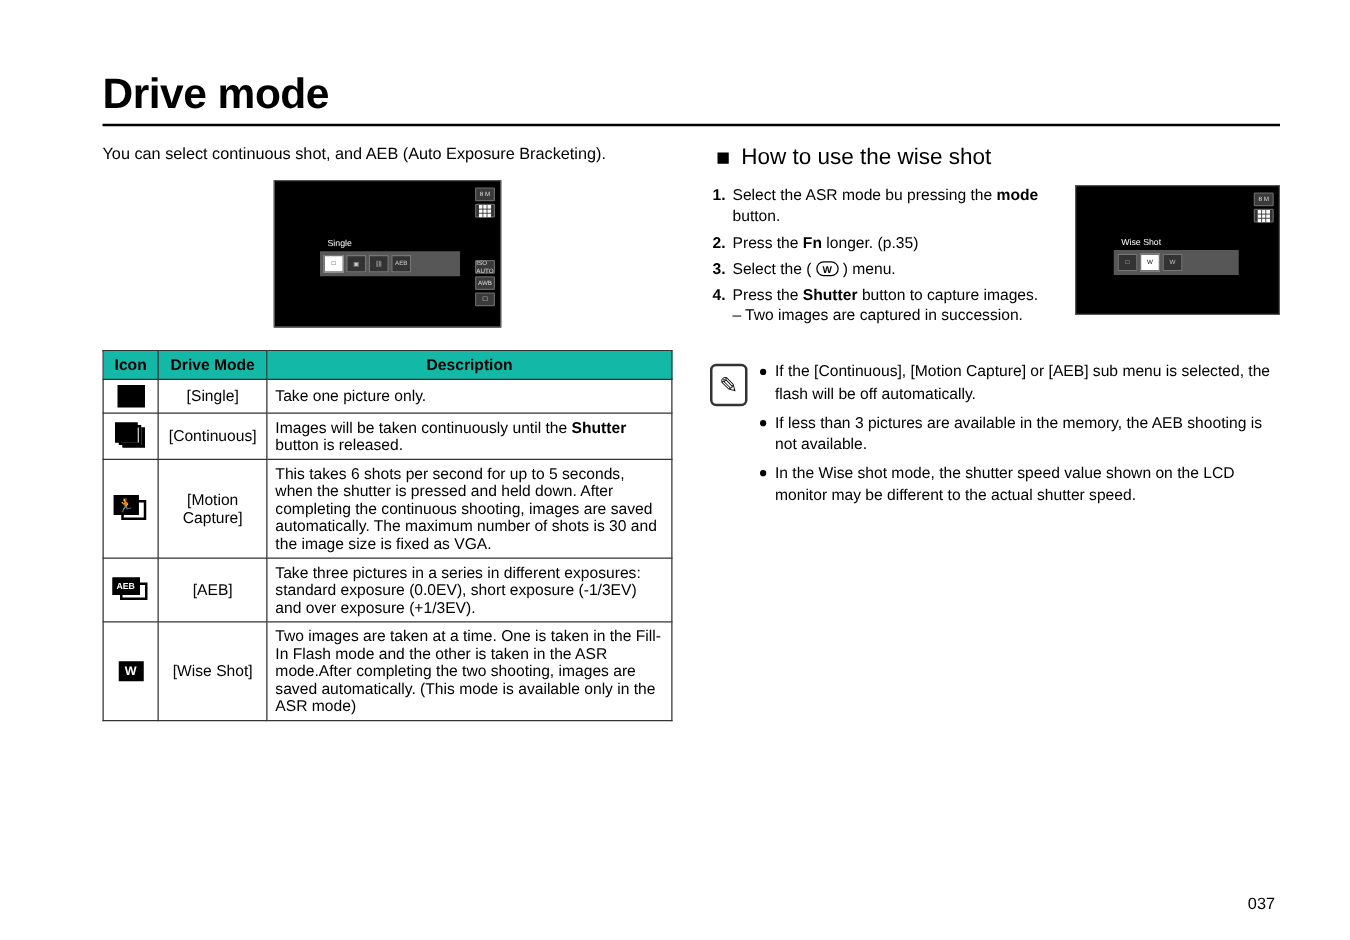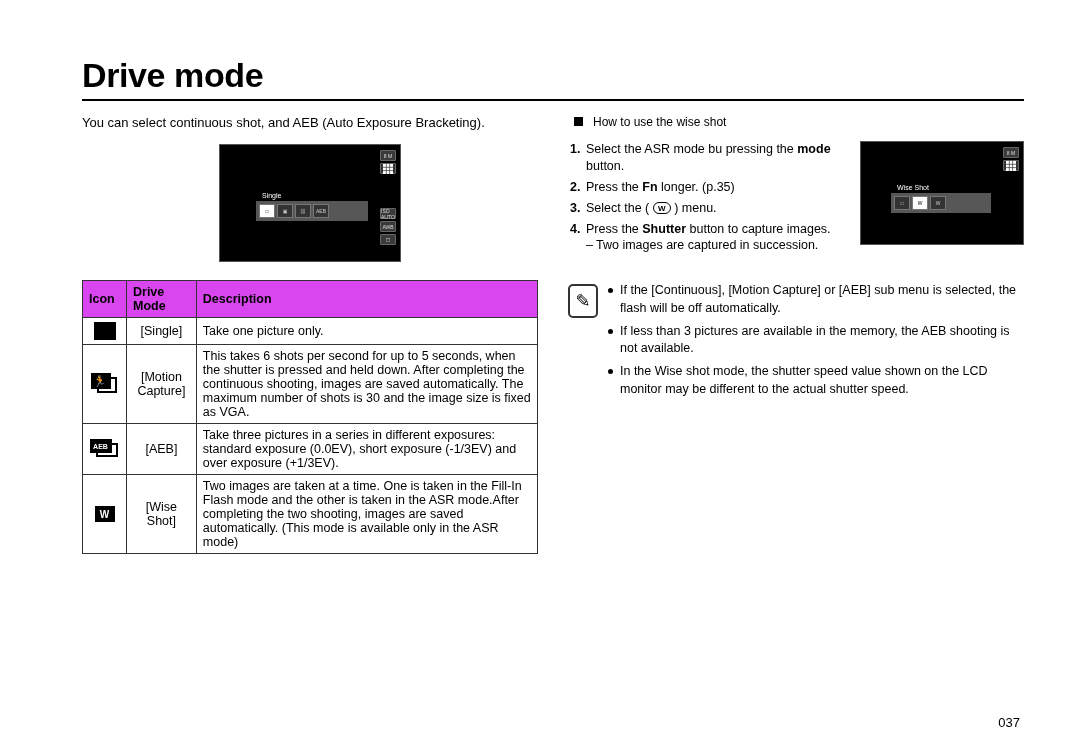--- a/index.html
+++ b/index.html
@@ -39,41 +39,41 @@
   .chip.grid { background:#333; }
   .lcd-menu {
     position: absolute; left: 36px; top: 45px; width: 112px;
   }
   .lcd-menu-label { color:#fff; font-size:7px; padding:2px 6px; }
   .lcd-menu-row { display:flex; gap:2px; padding:3px; background:#575757; }
   .lcd-menu-row .opt { width:16px; height:14px; background:#333; color:#ccc; font-size:5px; display:flex; align-items:center; justify-content:center; border:1px solid #777;}
   .lcd-menu-row .opt.white { background:#fff; color:#000;}
   table.modes { border-collapse: collapse; width: 100%; font-size: 12.5px; }
   table.modes th, table.modes td { border: 1px solid #333; padding: 4px 6px; text-align: left; vertical-align: middle; }
-  table.modes th { background: #d946ef; font-weight: bold; }
+  table.modes th { background: #14b8a6; text-align: center; font-weight: bold; }
   table.modes td.center { text-align: center; }
   table.modes td.iconcell { text-align:center; width:44px; }
   .ic { display:inline-block; vertical-align:middle; }
   .ic-single { width:22px; height:18px; background:#000; }
   .ic-stack { position:relative; width:26px; height:22px; }
   .ic-stack .a{position:absolute;width:18px;height:16px;background:#fff;border:2px solid #000;}
   .ic-stack .a1{left:6px;top:4px;background:#000;}
   .ic-stack .a2{left:3px;top:2px;}
   .ic-stack .a3{left:0;top:0;background:#000;}
   .ic-motion { position:relative; width:28px; height:22px; }
   .ic-motion .b{position:absolute;width:20px;height:16px;border:2px solid #000;background:#fff;}
   .ic-motion .b1{left:6px;top:4px;}
   .ic-motion .b0{left:0;top:0;background:#000;}
   .ic-motion .run{position:absolute;left:3px;top:2px;font-size:11px;color:#fff;}
   .ic-aeb { position:relative; width:30px; height:20px; }
   .ic-aeb .c{position:absolute;width:22px;height:14px;border:2px solid #000;background:#fff;}
   .ic-aeb .c1{left:6px;top:4px;}
   .ic-aeb .c0{left:0;top:0;background:#000;color:#fff;font-size:7px;font-weight:bold;display:flex;align-items:center;justify-content:center;}
   .ic-w { width:20px; height:16px; background:#000; color:#fff; font-size:10px; font-weight:bold; display:inline-flex; align-items:center; justify-content:center;}
-  .right .sect-title { font-size: 12px; margin: 8px 0 12px 6px; }
+  .right .sect-title { font-size: 18px; margin: 8px 0 12px 6px; }
   .right .sect-title .sq { display:inline-block; width:9px; height:9px; background:#000; margin-right:10px; vertical-align:0px;}
   .steps-wrap { display:flex; gap:14px; }
   ol.steps { list-style: none; font-size: 12.5px; flex:1; padding-left: 18px;}
   ol.steps li { position:relative; margin-bottom: 4px; line-height:1.35; padding-left:0;}
   ol.steps li .num { font-weight:bold; position:absolute; left:-16px; }
   ol.steps .sub { margin-left:10px; position:relative; }
   ol.steps .sub::before { content:"–"; position:absolute; left:-10px; }
   .lcd2 { width:164px; height:104px; background:#000; position:relative; border:1px solid #555; flex-shrink:0;}
   .notebox { margin-top:24px; display:flex; gap:10px; }
   .noteicon { width:30px; height:34px; border:2px solid #333; border-radius:5px; display:flex; align-items:center; justify-content:center; font-size:18px; flex-shrink:0; margin-top:2px;}
@@ -127,20 +127,25 @@
             <th>Description</th>
           </tr>
         </thead>
         <tbody>
           <tr>
             <td class="iconcell"><span class="ic ic-single"></span></td>
             <td class="center">[Single]</td>
             <td>Take one picture only.</td>
           </tr>
           <tr>
+            <td class="iconcell"><span class="ic ic-stack"><span class="a a1"></span><span class="a a2"></span><span class="a a3"></span></span></td>
+            <td class="center">[Continuous]</td>
+            <td><span>Images will be taken continuously until the </span><b>Shutter</b><span> button is released.</span></td>
+          </tr>
+          <tr>
             <td class="iconcell"><span class="ic ic-motion"><span class="b b1"></span><span class="b b0"></span><span class="run">🏃</span></span></td>
             <td class="center">[Motion Capture]</td>
             <td>This takes 6 shots per second for up to 5 seconds, when the shutter is pressed and held down. After completing the continuous shooting, images are saved automatically. The maximum number of shots is 30 and the image size is fixed as VGA.</td>
           </tr>
           <tr>
             <td class="iconcell"><span class="ic ic-aeb"><span class="c c1"></span><span class="c c0">AEB</span></span></td>
             <td class="center">[AEB]</td>
             <td>Take three pictures in a series in different exposures: standard exposure (0.0EV), short exposure (-1/3EV) and over exposure (+1/3EV).</td>
           </tr>
           <tr>

